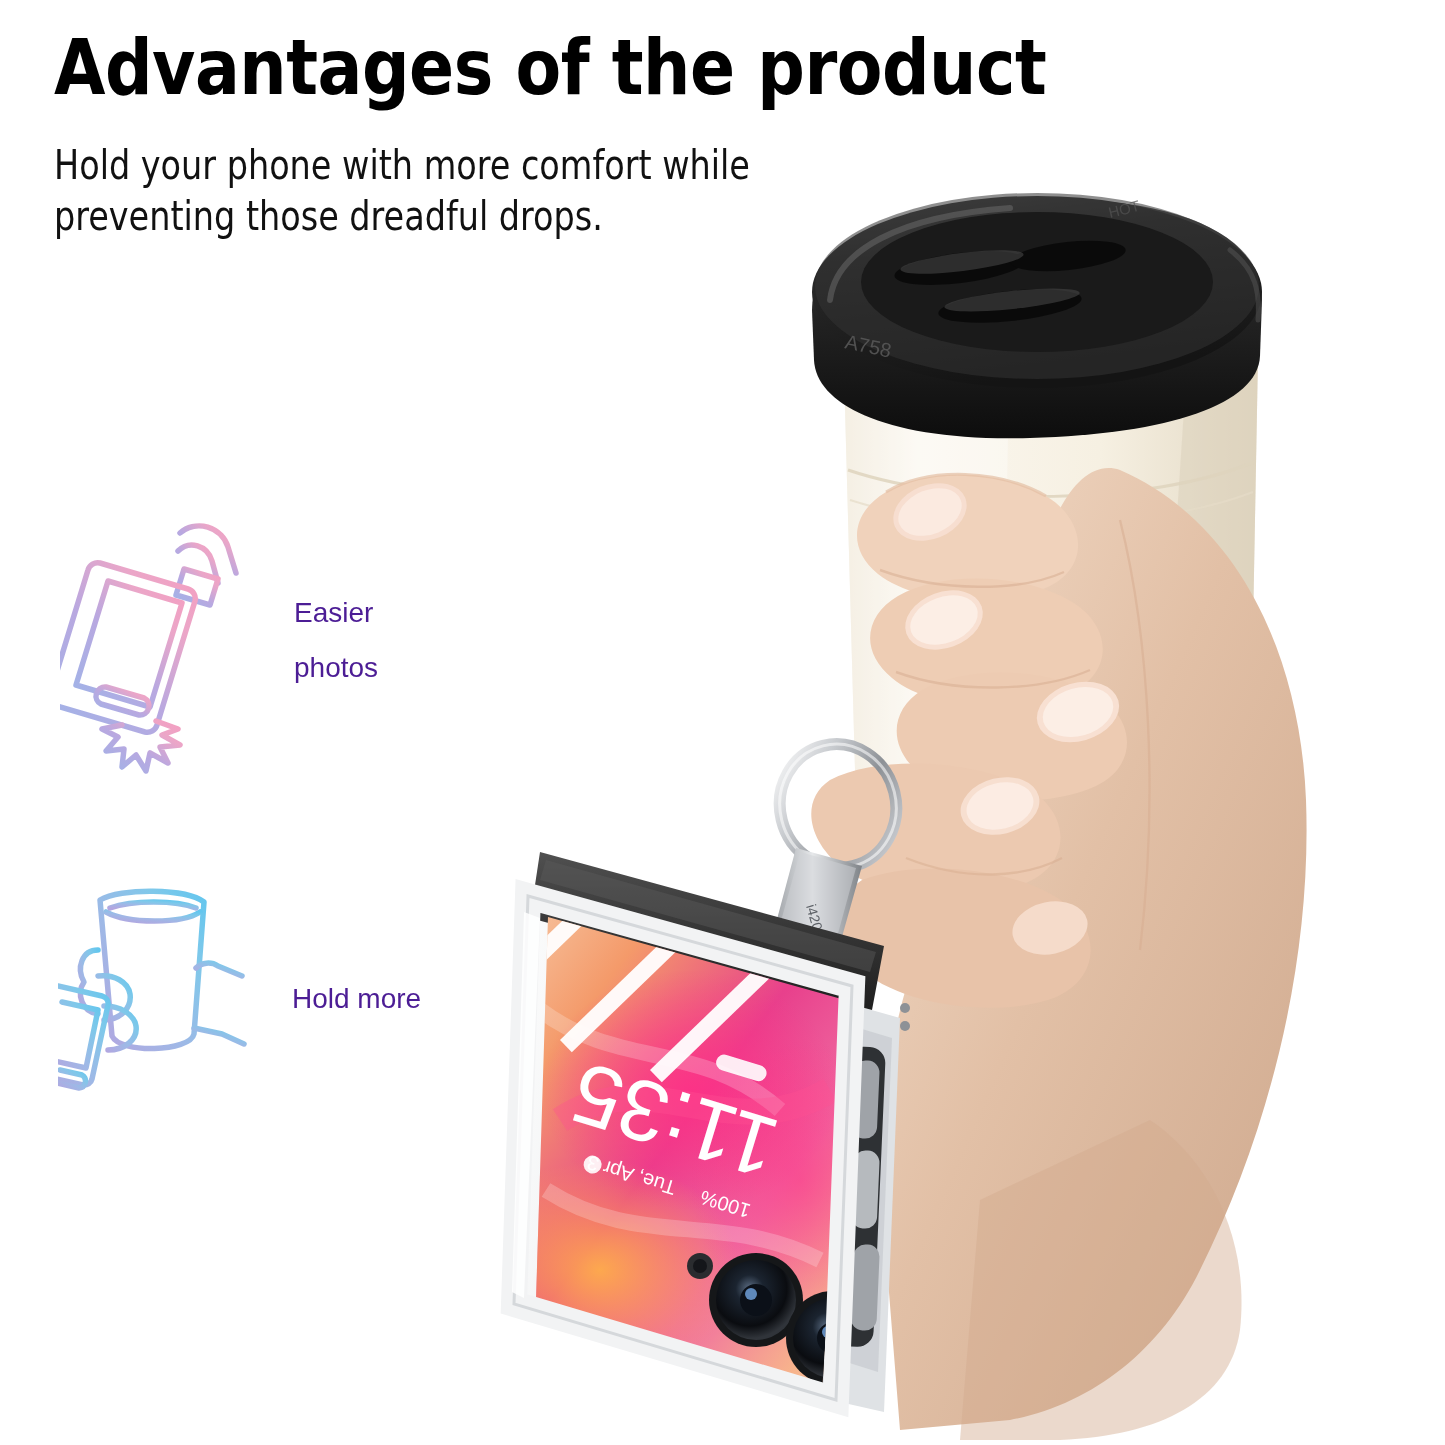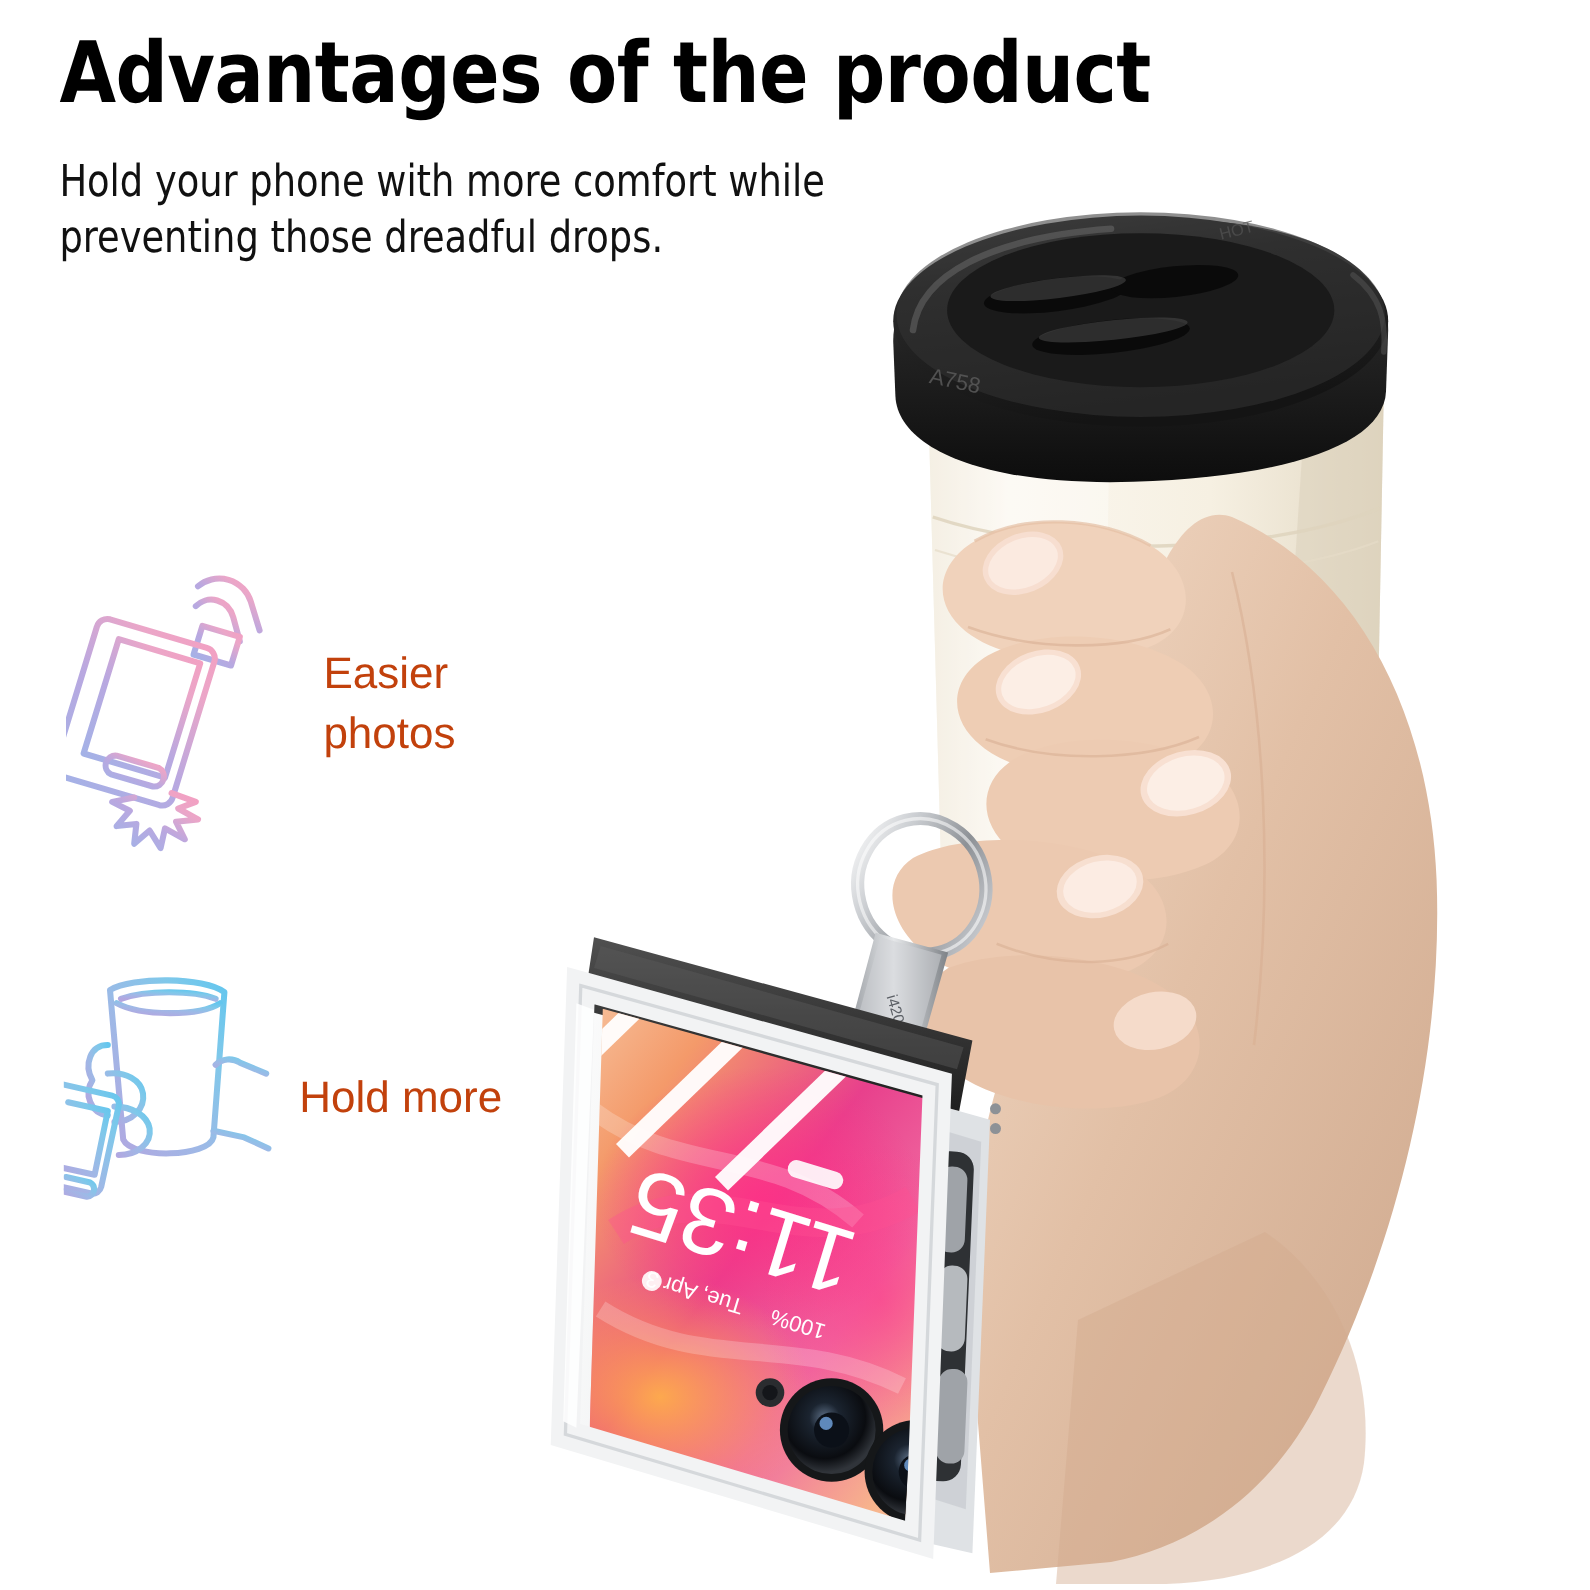--- a/index.html
+++ b/index.html
@@ -26,26 +26,26 @@
     font-family:"DejaVu Sans Condensed","Liberation Sans Narrow","Liberation Sans",sans-serif;
     font-weight:400;font-size:33px;color:#8e2220;white-space:nowrap;
     transform:scaleX(.95);transform-origin:left center;
   }
 
   
   .feature{position:absolute;display:flex;align-items:center;}
   .feat-icon{flex:0 0 auto;}
   .feat-label{
     font-family:"Liberation Sans","DejaVu Sans",sans-serif;
-    font-weight:400;font-size:40px;line-height:55px;color:#c2410c;white-space:pre-line;
+    font-weight:400;font-size:28px;line-height:55px;color:#4c1d95;white-space:pre-line;
   }
   #feature-photos{left:60px;top:505px;}
   #feature-photos .feat-label{margin-left:44px;}
   #feature-hold{left:58px;top:878px;}
-  #feature-hold .feat-label{margin-left:14px;}
+  #feature-hold .feat-label{margin-left:34px;}
 
   
   #scene{position:absolute;left:0;top:0;width:1445px;height:1445px;pointer-events:none;}
 </style>
 </head>
 <body>
 
 <div id="stage">
 
   <svg id="scene" viewBox="0 0 1445 1445">

